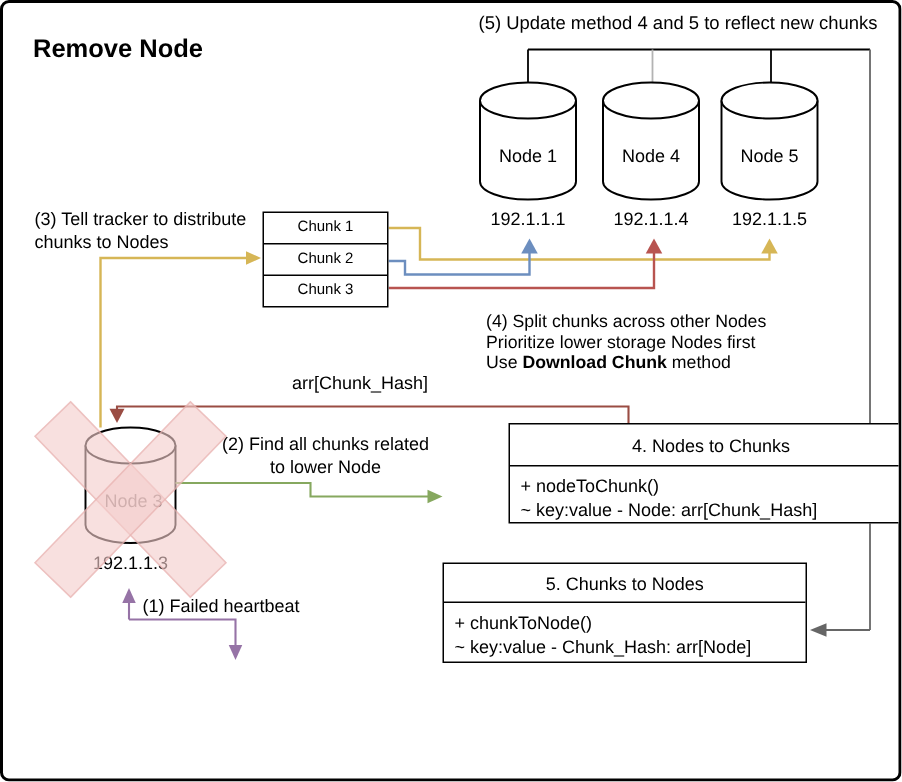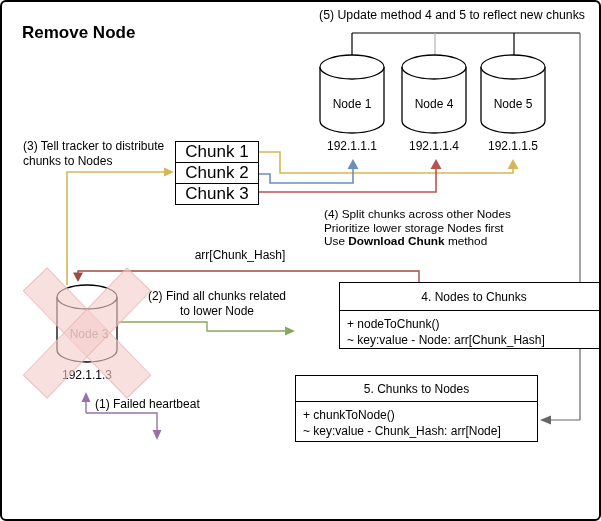--- a/index.html
+++ b/index.html
@@ -7,21 +7,21 @@
     position:relative;width:601px;height:521px;box-sizing:border-box;
     background:#ffffff;border:2px solid #000;border-radius:6px;overflow:hidden;
     font-family:"Liberation Sans",sans-serif;color:#000;
   }
   .layer{position:absolute;left:0;top:0;width:601px;height:521px;}
   .lbl{position:absolute;font-size:12px;line-height:15px;white-space:nowrap;}
   .center{text-align:center;}
   .diagram-title{position:absolute;left:20px;top:11px;font-size:17px;font-weight:bold;margin-top:10px;}
   
   .chunk-box{position:absolute;left:173px;top:139px;width:84px;border:1px solid #000;background:#fff;box-sizing:border-box;}
-  .chunk-row{height:20px;line-height:20px;text-align:center;font-size:17px;border-bottom:1px solid #000;}
+  .chunk-row{height:20px;line-height:20px;text-align:center;font-size:10px;border-bottom:1px solid #000;}
   .chunk-row:last-child{border-bottom:none;}
   
   .ubox{position:absolute;border:1px solid #000;background:#fff;box-sizing:border-box;}
   .ubox .utitle{border-bottom:1px solid #000;text-align:center;font-size:12px;display:flex;align-items:center;justify-content:center;}
   .ubox .ubody{padding:5px 7px 0 7px;font-size:12px;line-height:16px;}
   .ubody div{white-space:nowrap;}
   
   .xbar{position:absolute;left:10px;top:314px;width:150px;height:34px;
         background:rgba(243,205,203,0.62);border:1px solid rgba(228,168,165,0.55);box-sizing:border-box;}
   .xbar-a{transform:rotate(46deg);}

